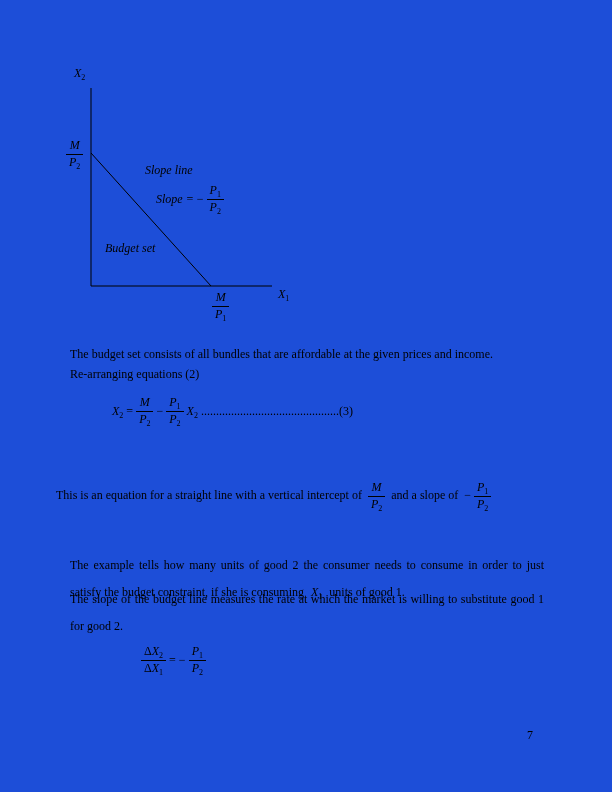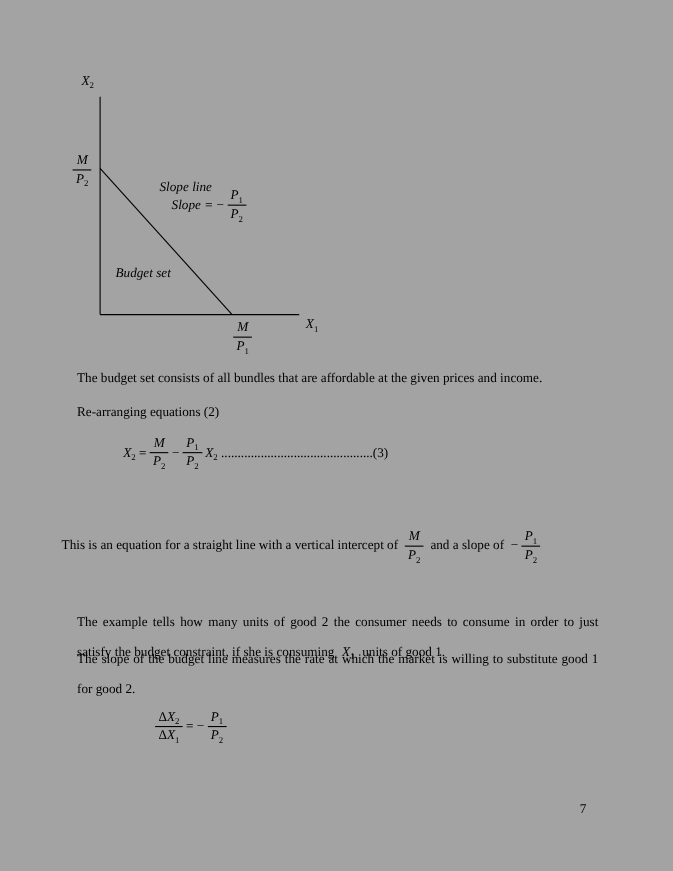--- a/index.html
+++ b/index.html
@@ -1,21 +1,21 @@
 <!DOCTYPE html>
 <html><head>
 <meta charset="utf-8">
 <style>
   * { margin:0; padding:0; box-sizing:border-box; }
   html,body { background:#ffffff; }
   .page {
     position:relative;
     width:612px; height:792px;
     margin:0 auto;
-    background:#a3a3a3;
+    background:#1d4ed8;
     font-family:"Liberation Serif", serif;
     font-size:12px;
     color:#000000;
     overflow:hidden;
   }
   .abs { position:absolute; }
   .it { font-style:italic; }
   sub { font-size:8px; line-height:0; }
   
   .frac { display:inline-block; vertical-align:middle; text-align:center; line-height:1.15; }
@@ -43,41 +43,41 @@
     <span class="it">X</span><sub>2</sub>
   </div>
 
   <div class="abs frac" style="left:66px; top:139px;">
     <span class="top it">M</span>
     <span class="bot"><span class="it">P</span><sub>2</sub></span>
   </div>
 
   <div class="abs it" style="left:145px; top:163px;">Slope line</div>
 
-  <div class="abs eq-row" style="left:156px; top:171px;">
+  <div class="abs eq-row" style="left:156px; top:184px;">
     <span class="it">Slope =</span>
     <span>−</span>
     <span class="frac">
       <span class="top"><span class="it">P</span><sub>1</sub></span>
       <span class="bot"><span class="it">P</span><sub>2</sub></span>
     </span>
   </div>
 
   <div class="abs it" style="left:105px; top:241px;">Budget set</div>
 
   <div class="abs frac" style="left:212px; top:291px;">
     <span class="top it">M</span>
     <span class="bot"><span class="it">P</span><sub>1</sub></span>
   </div>
 
   <div class="abs" style="left:278px; top:287px;">
     <span class="it">X</span><sub>1</sub>
   </div>
 
-  <div class="abs para" style="left:70px; top:336px;">The budget set consists of all bundles that are affordable at the given prices and income.</div>
+  <div class="abs para" style="left:70px; top:347px;">The budget set consists of all bundles that are affordable at the given prices and income.</div>
 
   <div class="abs para" style="left:70px; top:367px;">Re-arranging equations (2)</div>
 
   <div class="abs eq-row" style="left:112px; top:396px;">
     <span><span class="it">X</span><sub>2</sub></span>
     <span>=</span>
     <span class="frac">
       <span class="top it">M</span>
       <span class="bot"><span class="it">P</span><sub>2</sub></span>
     </span>

